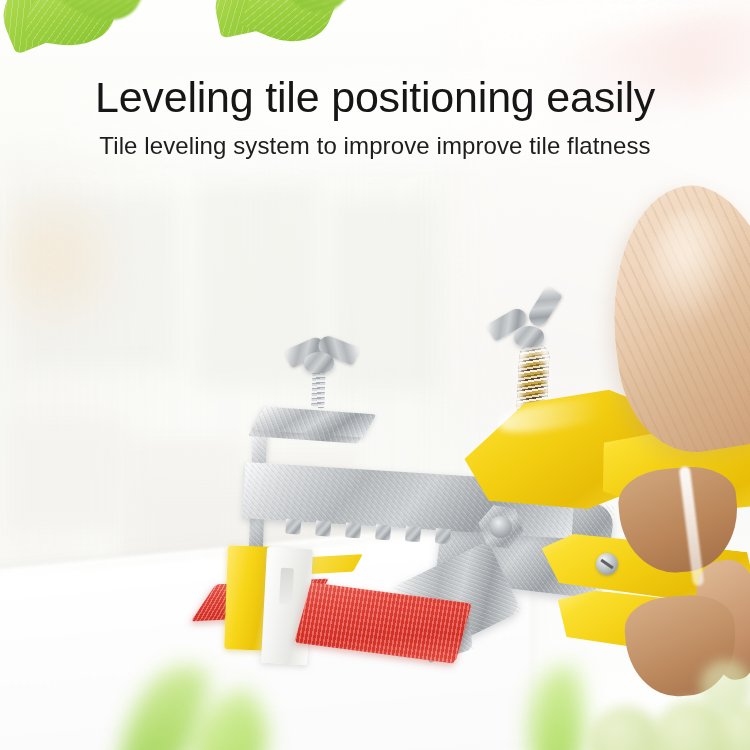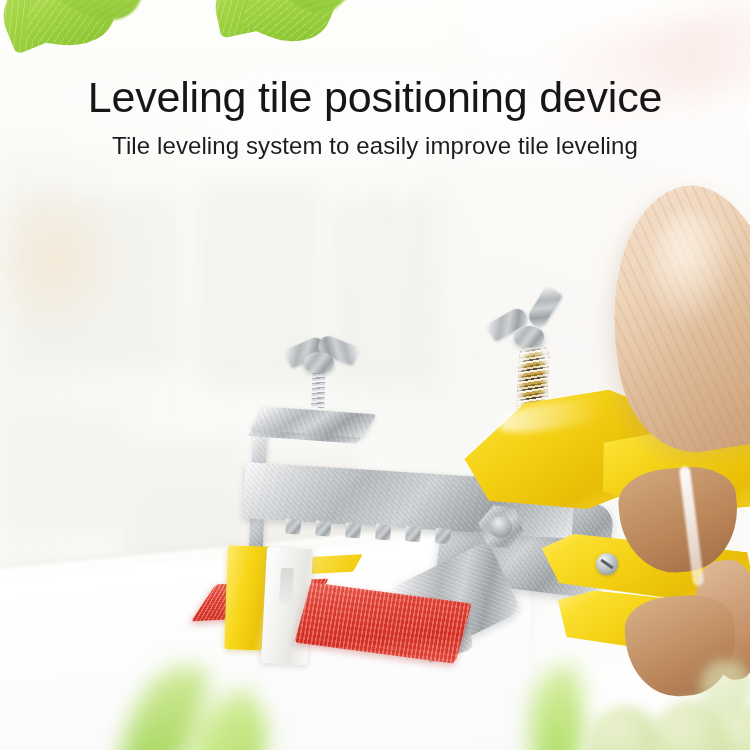--- a/index.html
+++ b/index.html
@@ -573,16 +573,16 @@
   <div class="blur-leaf" style="left:128px;top:662px;width:70px;height:130px;transform:rotate(12deg);background:linear-gradient(160deg,#cdea8c,#9ed447 60%,#88c433);"></div>
   <div class="blur-leaf" style="left:186px;top:700px;width:86px;height:88px;transform:rotate(-26deg);background:linear-gradient(160deg,#d6f0a0,#aede55 60%,#95cc3c);"></div>
   <div class="blur-leaf" style="left:528px;top:668px;width:58px;height:118px;transform:rotate(-9deg);background:linear-gradient(160deg,#d2ee94,#a6da4e 60%,#8fc838);"></div>
 
   <div class="fruit" style="left:588px;top:706px;width:74px;height:74px;"></div>
   <div class="fruit" style="left:652px;top:700px;width:80px;height:80px;"></div>
   <div class="fruit" style="left:712px;top:704px;width:66px;height:66px;"></div>
   <div class="fruit" style="left:700px;top:660px;width:52px;height:52px;opacity:.6;"></div>
 
   <div class="text-haze"></div>
-  <div class="title">Leveling tile positioning device</div>
-  <div class="subtitle">Tile leveling system to easily improve tile leveling</div>
+  <div class="title">Leveling tile positioning easily</div>
+  <div class="subtitle">Tile leveling system to improve improve tile flatness</div>
 
 </div>
 
 </body></html>

